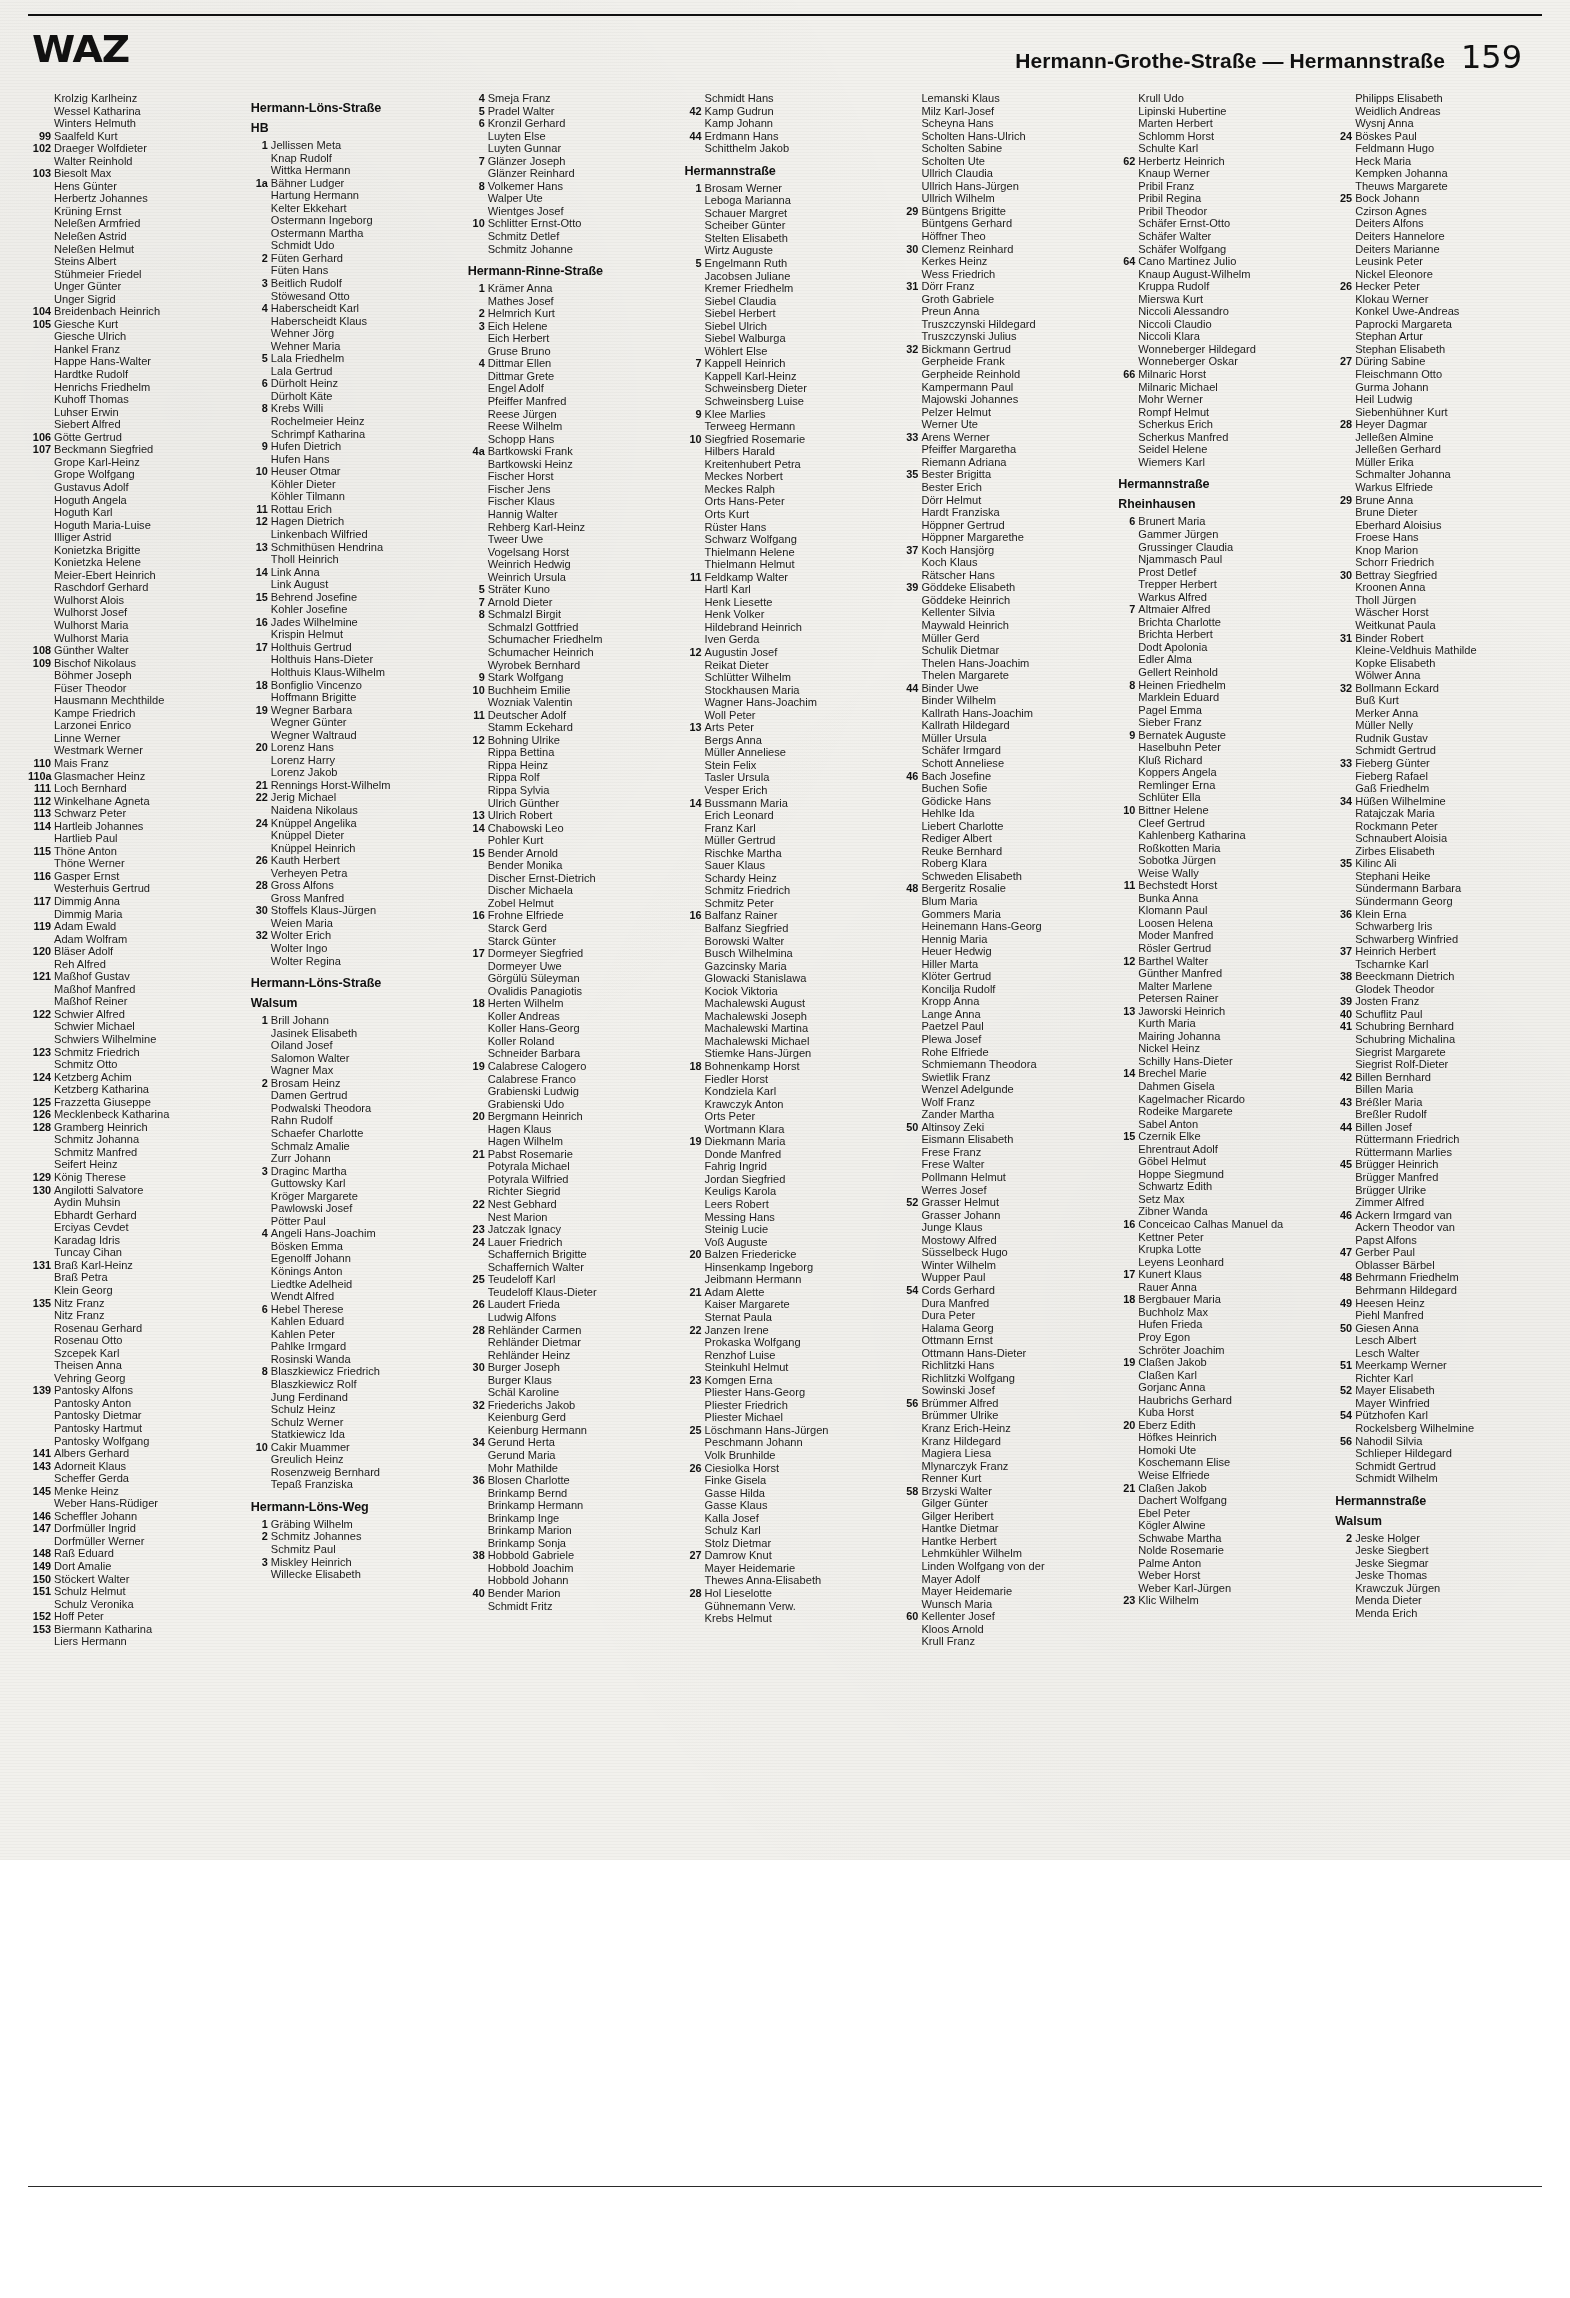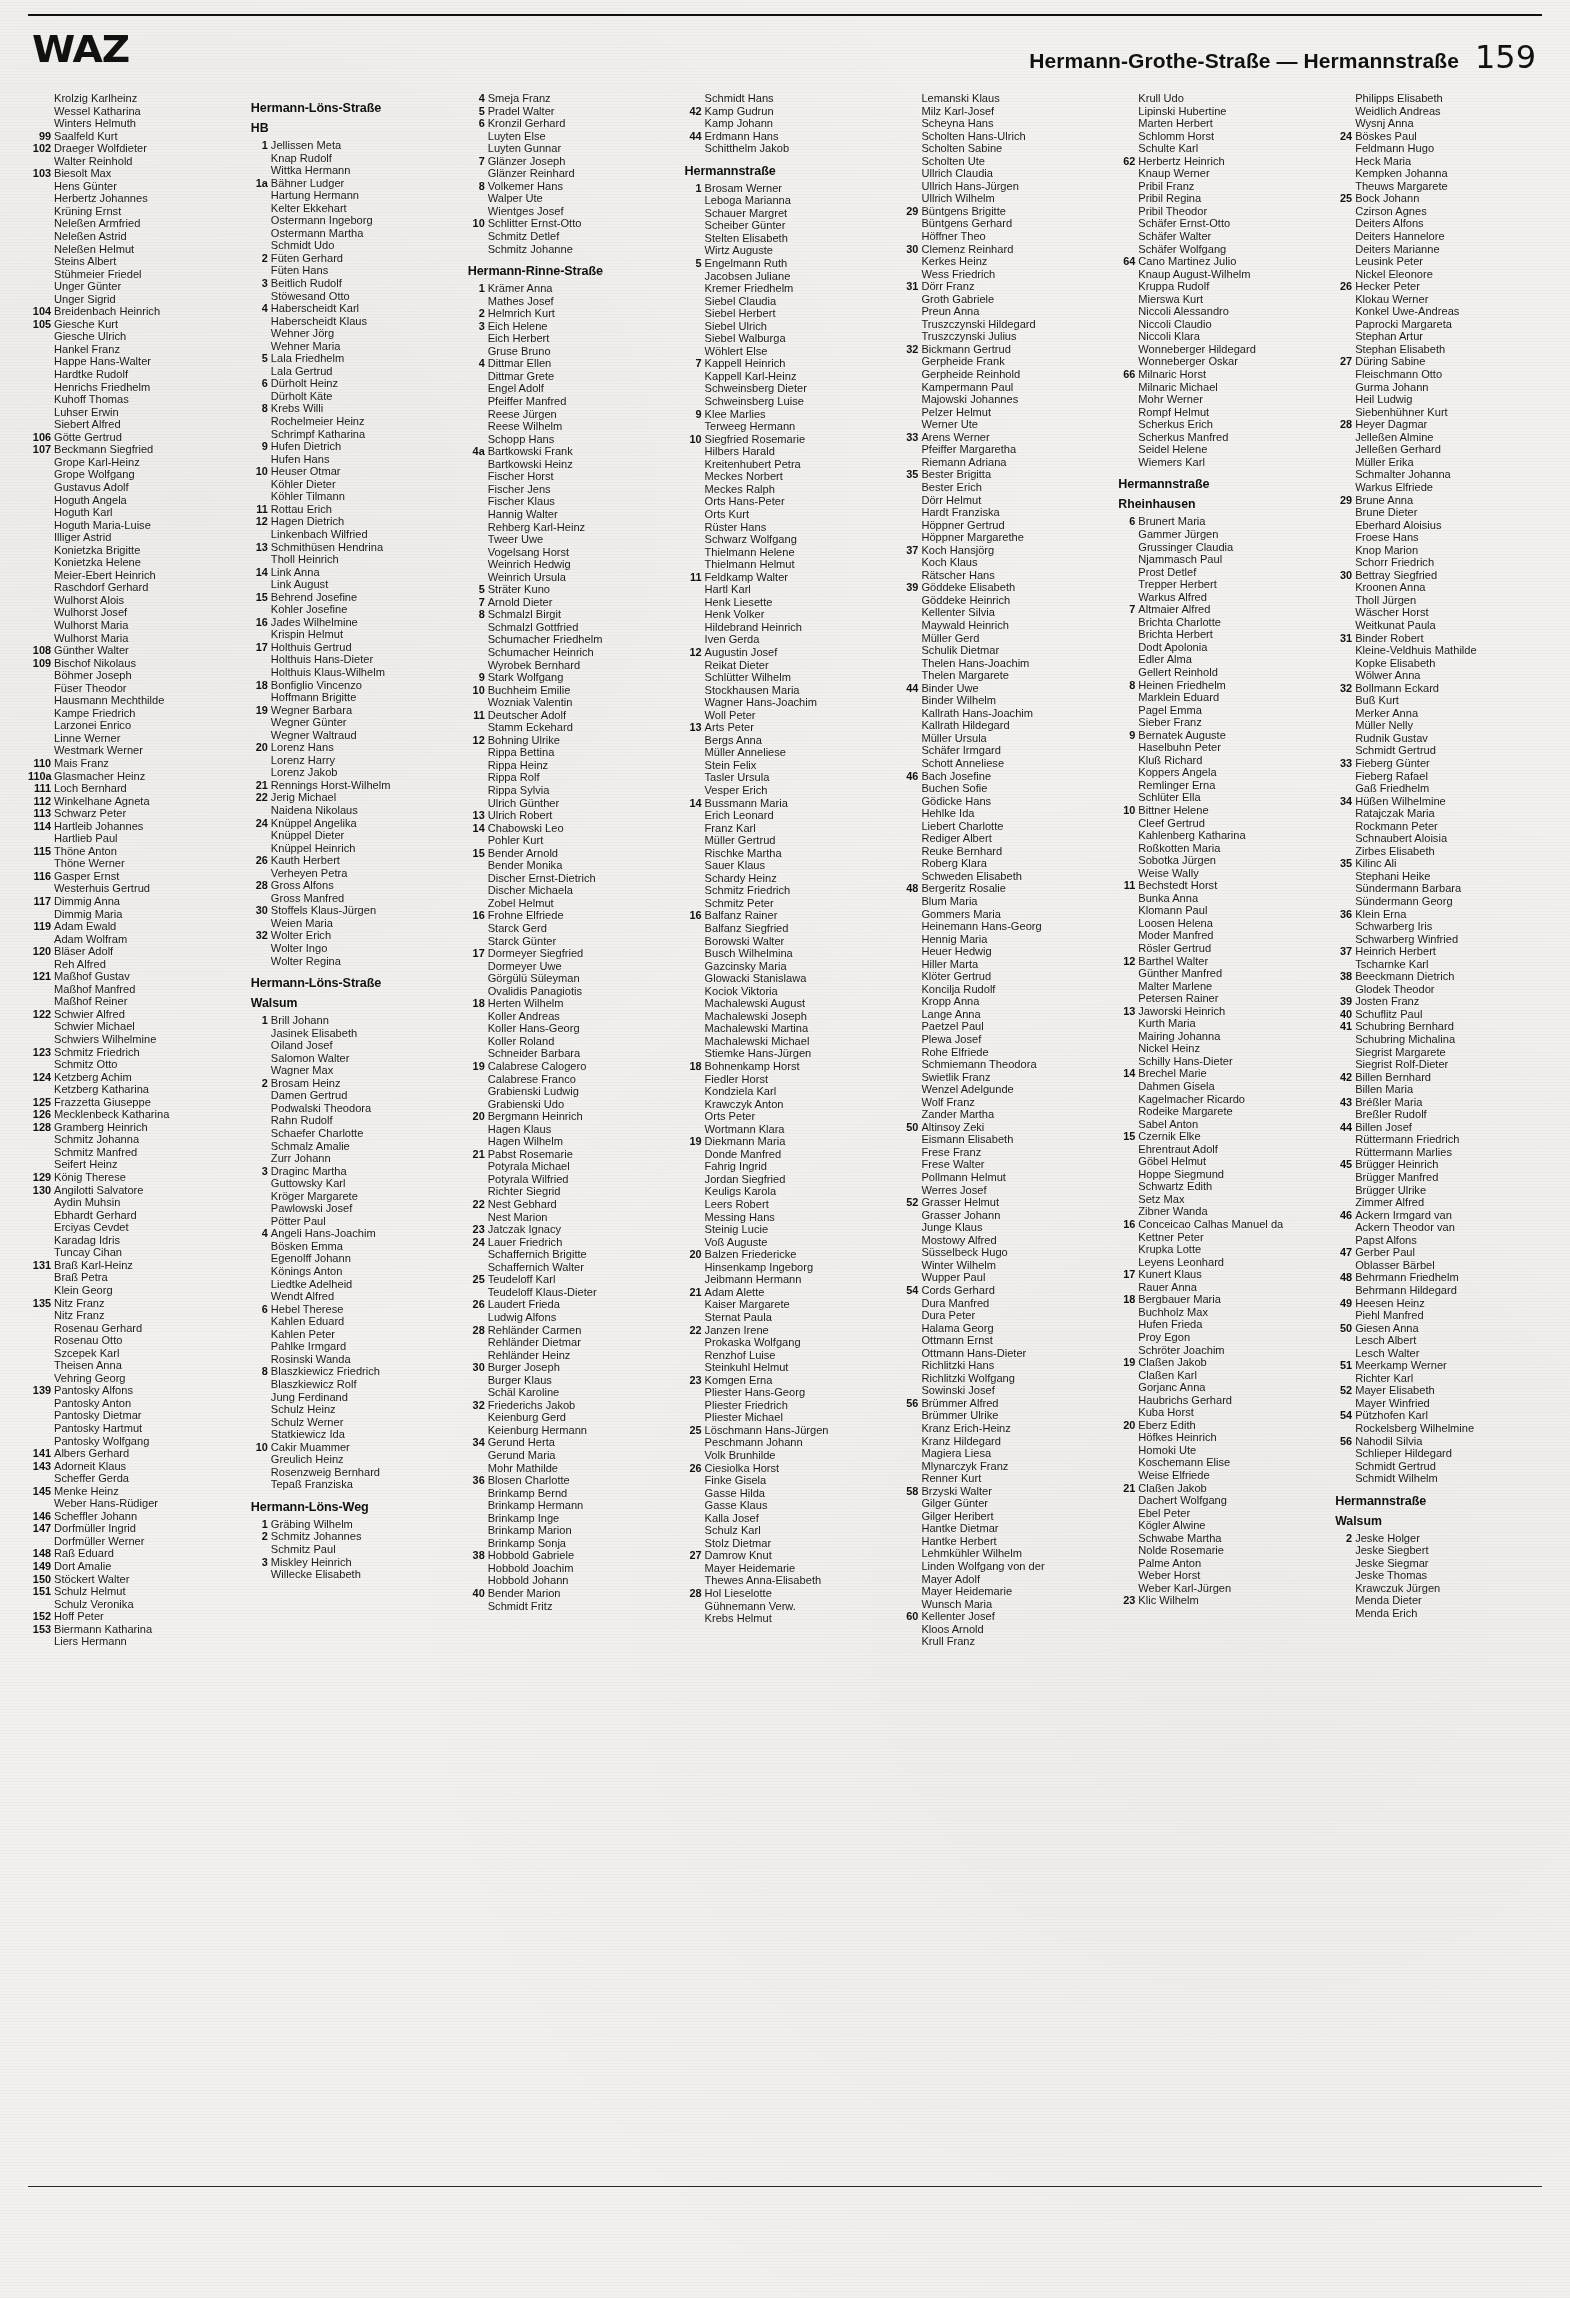--- a/index.html
+++ b/index.html
@@ -12,21 +12,21 @@
     height: 2298px;
     font-family: "Liberation Sans", sans-serif;
     color: #1a1a1a;
     position: relative;
     overflow: hidden;
   }
   .page {
     position: absolute;
     left: 0; top: 0;
     width: 1570px;
-    height: 2298px;
+    height: 1860px;
     background: #f2f1ed;
     background-image:
       radial-gradient(circle at 12% 22%, rgba(0,0,0,0.025) 0, rgba(0,0,0,0) 40%),
       radial-gradient(circle at 80% 70%, rgba(0,0,0,0.02) 0, rgba(0,0,0,0) 45%);
   }
   .sheet {
     position: absolute;
     left: 28px;
     top: 14px;
     width: 1514px;
@@ -65,21 +65,21 @@
   }
   .brand-tag {
     font-family: "DejaVu Sans", sans-serif;
     font-weight: 700;
     font-size: 30px;
     letter-spacing: -0.6px;
     color: #111;
   }
   .running-head {
     position: absolute;
-    right: 6px;
+    right: 20px;
     top: 22px;
     display: flex;
     align-items: baseline;
     gap: 16px;
   }
   .running-head .rh-text {
     font-family: "Liberation Sans", sans-serif;
     font-weight: 700;
     font-size: 21px;
     color: #111;

